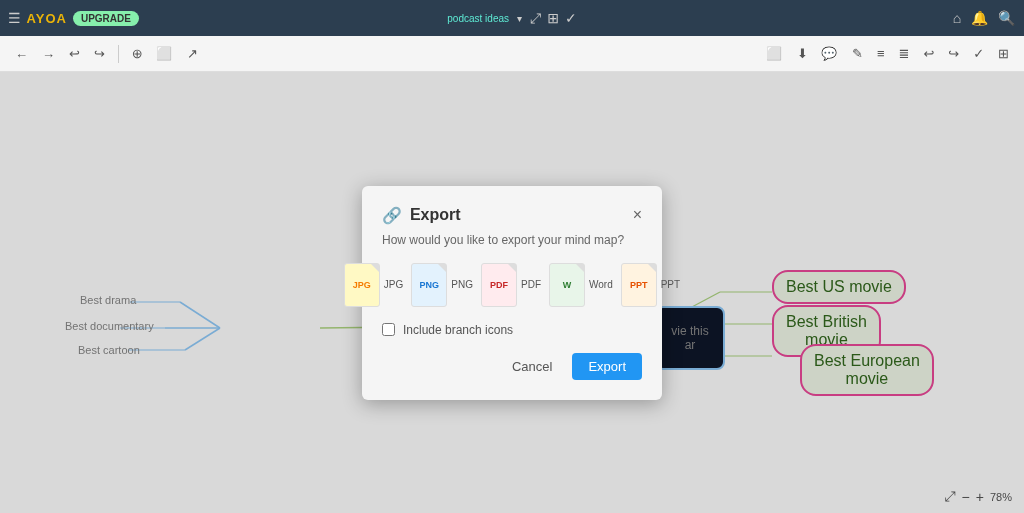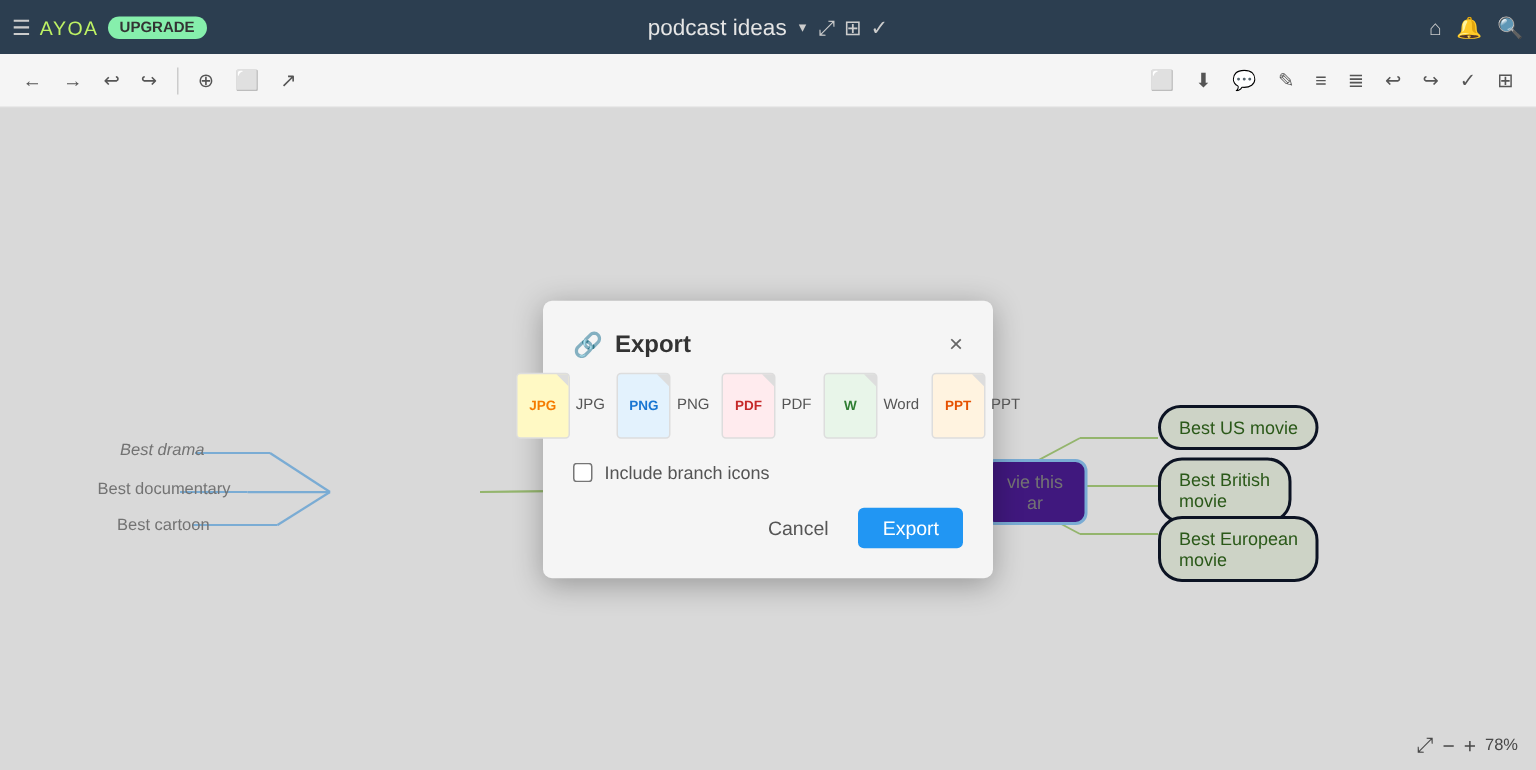--- a/index.html
+++ b/index.html
@@ -10,42 +10,42 @@
       height: 36px;
       background: #2c3e50;
       display: flex;
       align-items: center;
       padding: 0 8px;
       gap: 8px;
       position: relative;
     }
     .topnav-left { display: flex; align-items: center; gap: 6px; }
     .hamburger-icon { color: #ccc; font-size: 14px; cursor: pointer; }
-    .logo { color: #bef264; font-weight: normal; font-size: 13px; letter-spacing: 1px; }
+    .logo { color: #eab308; font-weight: bold; font-size: 13px; letter-spacing: 1px; }
     .upgrade-btn {
       background: #86efac;
       color: #333;
       font-size: 10px;
       font-weight: bold;
       border-radius: 10px;
       padding: 2px 8px;
       cursor: pointer;
       border: none;
     }
     .topnav-center {
       position: absolute;
       left: 50%;
       transform: translateX(-50%);
       display: flex;
       align-items: center;
       gap: 8px;
     }
     .doc-title {
-      color: #e5e5e5;
-      font-size: 15px;
+      color: #5eead4;
+      font-size: 10px;
       cursor: pointer;
     }
     .doc-title-arrow { color: #ccc; font-size: 10px; }
     .topnav-center-icons { display: flex; gap: 6px; align-items: center; }
     .topnav-right {
       position: absolute;
       right: 8px;
       display: flex;
       align-items: center;
       gap: 10px;
@@ -102,26 +102,26 @@
     }
 
     .branch-left {
       position: absolute;
       color: #888;
       font-size: 11px;
     }
     .branch-right-box {
       position: absolute;
       background: #f1f8e9;
-      border: 2px solid #0f172a;
+      border: 2px solid #ec4899;
       border-radius: 16px;
       padding: 6px 12px;
-      font-size: 12px;
+      font-size: 16px;
       color: #33691e;
-      text-align: left;
+      text-align: center;
       white-space: nowrap;
     }
 
     
     .mindmap-svg {
       position: absolute;
       top: 0; left: 0;
       width: 100%; height: 100%;
       pointer-events: none;
     }
@@ -351,40 +351,41 @@
 
     <line x1="660" y1="252" x2="720" y2="220" stroke="#aed581" stroke-width="1.2"></line>
     <line x1="660" y1="252" x2="720" y2="252" stroke="#aed581" stroke-width="1.2"></line>
     <line x1="660" y1="252" x2="720" y2="284" stroke="#aed581" stroke-width="1.2"></line>
     <line x1="720" y1="220" x2="772" y2="220" stroke="#aed581" stroke-width="1.2"></line>
     <line x1="720" y1="252" x2="772" y2="252" stroke="#aed581" stroke-width="1.2"></line>
     <line x1="720" y1="284" x2="772" y2="284" stroke="#aed581" stroke-width="1.2"></line>
   </svg>
 
 
-  <div class="branch-left" style="left:80px; top:222px;font-style:italic;">Best drama</div>
+  <div class="branch-left" style="left:80px; top:222px;">Best drama</div>
   <div class="branch-left" style="left:65px; top:248px;">Best documentary</div>
   <div class="branch-left" style="left:78px; top:272px;">Best cartoon</div>
 
-  <div style="position:absolute; left:655px; top:234px; font-size:12px; color:#888; border:2px solid #90caf9; border-radius:8px; padding:6px 10px; background:#4c1d95; width:70px; text-align:center;">vie this<br>ar</div>
+  <div style="position:absolute; left:655px; top:234px; font-size:12px; color:#888; border:2px solid #90caf9; border-radius:8px; padding:16px 10px; background:#0f172a; width:70px; text-align:center;">vie this<br>ar</div>
 
   <div class="branch-right-box" style="left:772px; top:198px;">Best US movie</div>
   <div class="branch-right-box" style="left:772px; top:233px;">Best British<br>movie</div>
-  <div class="branch-right-box" style="left:772px; top:272px;">Best European<br>movie</div>
+  <div class="branch-right-box" style="left:800px; top:272px;">Best European<br>movie</div>
 
   <div class="overlay"></div>
 
   <div class="modal">
     <div class="modal-header">
       <div class="modal-title">
         <span style="color:#2196f3; font-size:16px;">🔗</span>
         <span>Export</span>
       </div>
       <button class="modal-close">×</button>
     </div>
+    <div class="modal-subtitle">How would you like to export your mind map?</div>
 
     <div class="export-formats">
       <div class="format-item format-jpg">
         <div class="format-icon">
           <span class="format-icon-img jpg-color">JPG</span>
         </div>
         <span class="format-label">JPG</span>
       </div>
       <div class="format-item format-png">
         <div class="format-icon">

